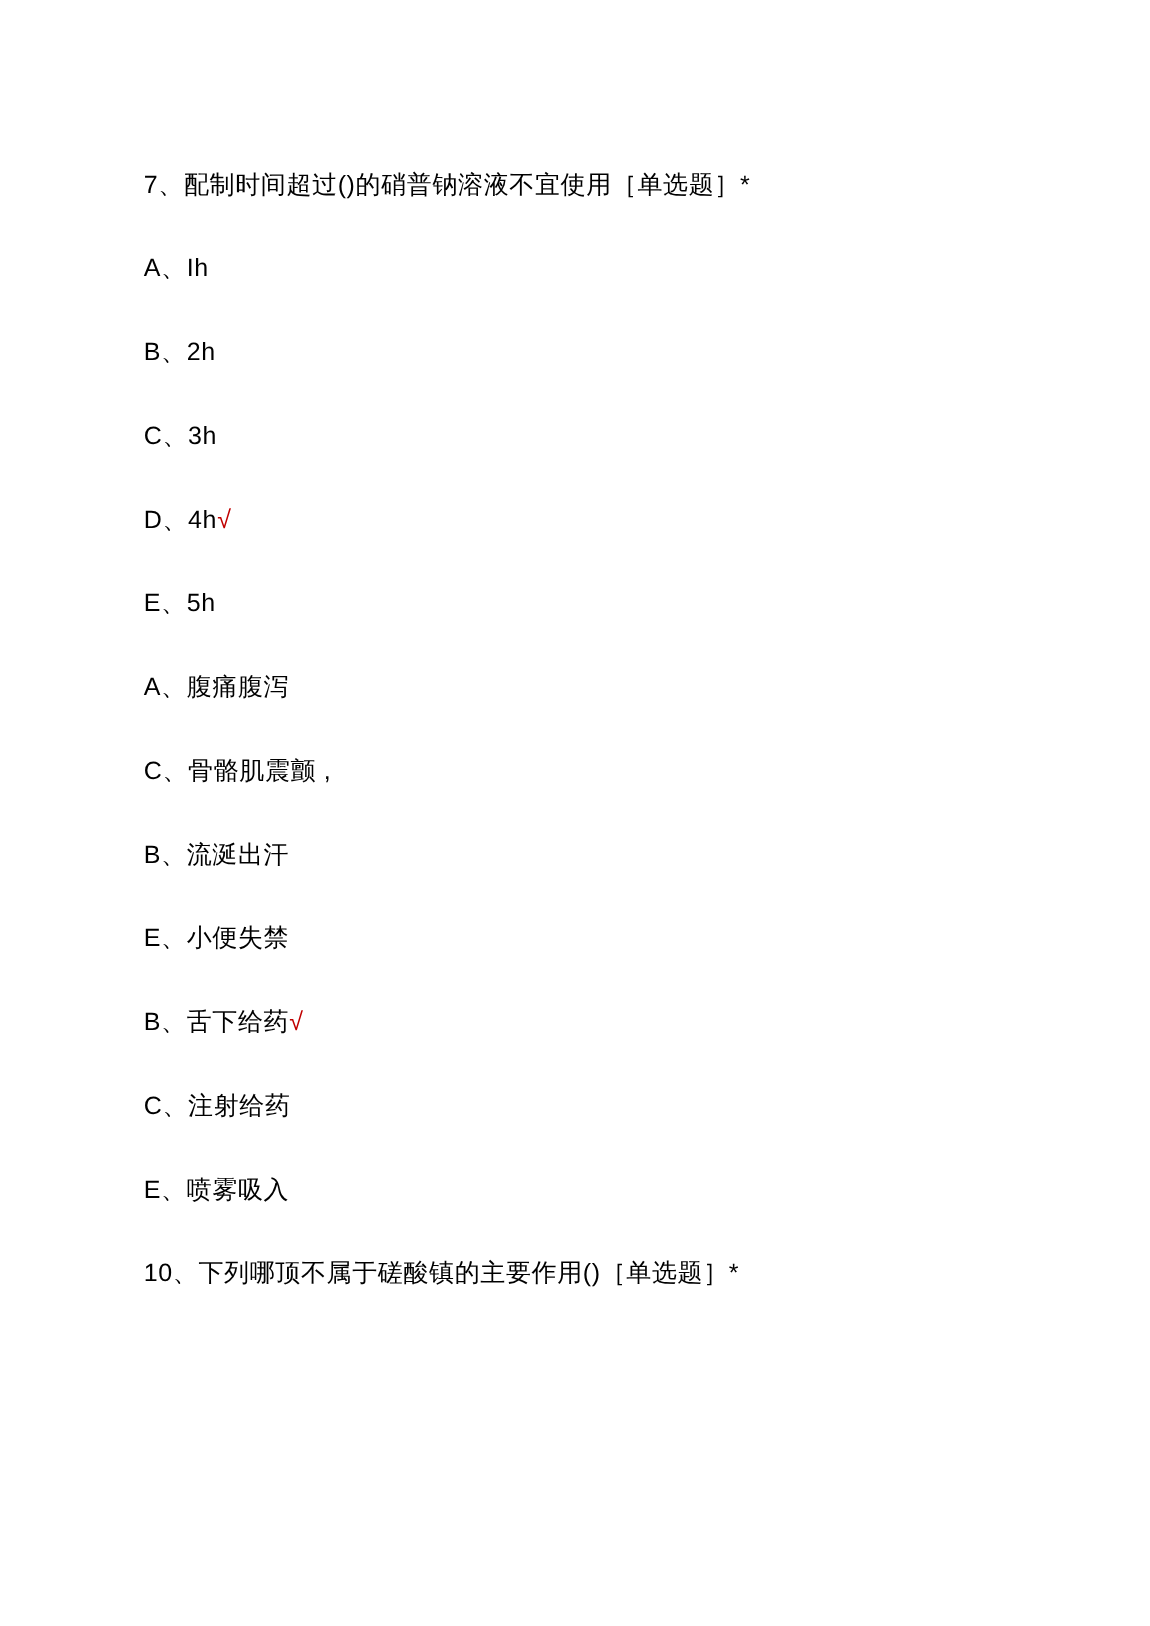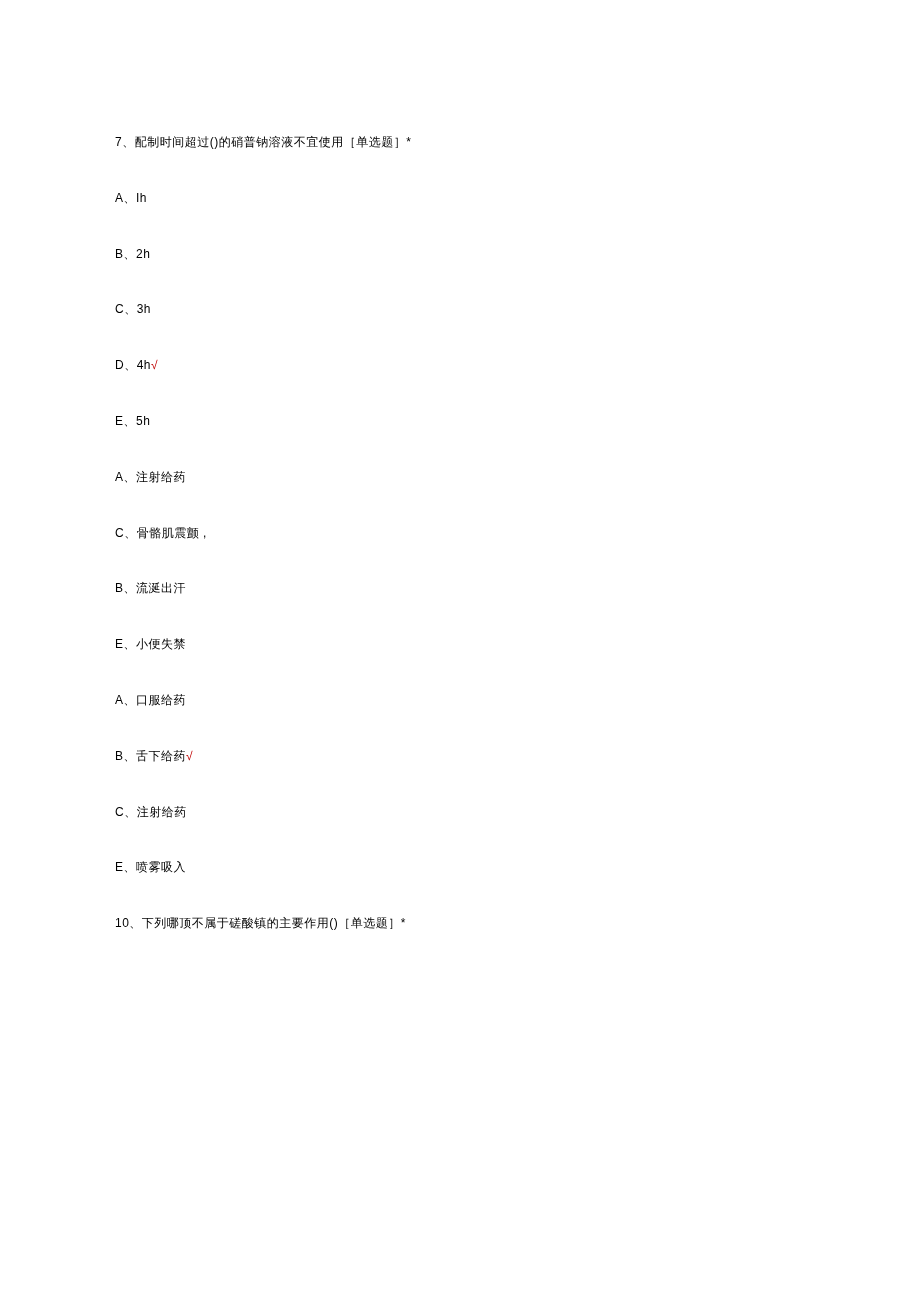--- a/index.html
+++ b/index.html
@@ -14,21 +14,21 @@
       font-family: "SimSun", "宋体", Arial, sans-serif;
       position: relative;
     }
     .content {
       position: absolute;
       left: 115px;
       top: 134px;
       width: 700px;
     }
     .line {
-      font-size: 12px;
+      font-size: 20px;
       color: #000000;
       margin-bottom: 39px;
       line-height: 1.4;
       letter-spacing: 0.5px;
     }
     .correct-mark {
       color: #c00000;
     }
   </style>
 </head>
@@ -38,26 +38,25 @@
 
   <div class="line">
     <span>7、</span><span>配制时间超过()的硝普钠溶液不宜使用［单选题］*</span>
   </div>
   <div class="line"><span>A、Ih</span></div>
   <div class="line"><span>B、2h</span></div>
   <div class="line"><span>C、3h</span></div>
   <div class="line"><span>D、4h</span><span class="correct-mark">√</span></div>
   <div class="line"><span>E、5h</span></div>
 
-  <div class="line"><span>A、注射给药</span></div>
+  <div class="line"><span>A、腹痛腹泻</span></div>
   <div class="line"><span>C、骨骼肌震颤 ,</span></div>
   <div class="line"><span>B、流涎出汗</span></div>
   <div class="line"><span>E、小便失禁</span></div>
 
-  <div class="line"><span>A、口服给药</span></div>
   <div class="line"><span>B、舌下给药</span><span class="correct-mark">√</span></div>
   <div class="line"><span>C、注射给药</span></div>
   <div class="line"><span>E、喷雾吸入</span></div>
 
   <div class="line">
     <span>10、</span><span>下列哪顶不属于磋酸镇的主要作用()［单选题］*</span>
   </div>
   <div class="line"></div>
 
 </div>

